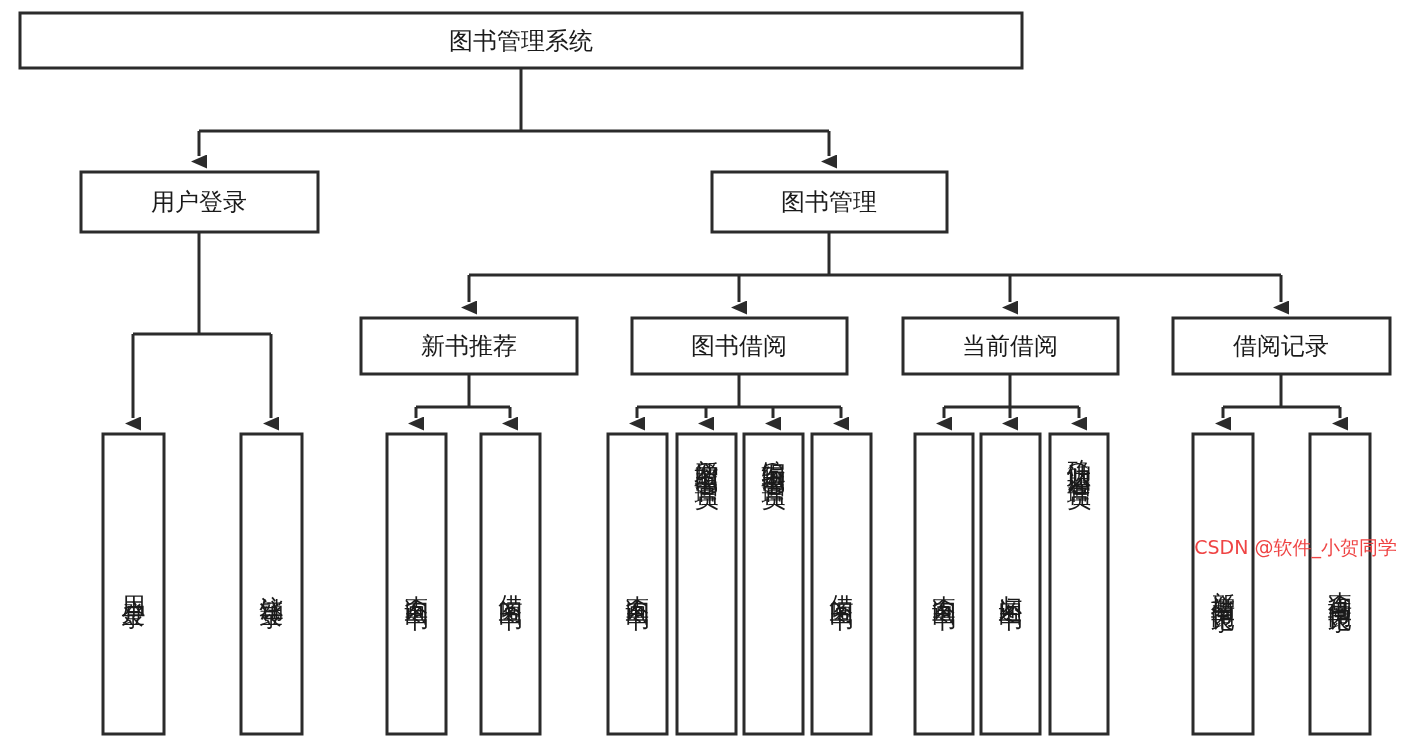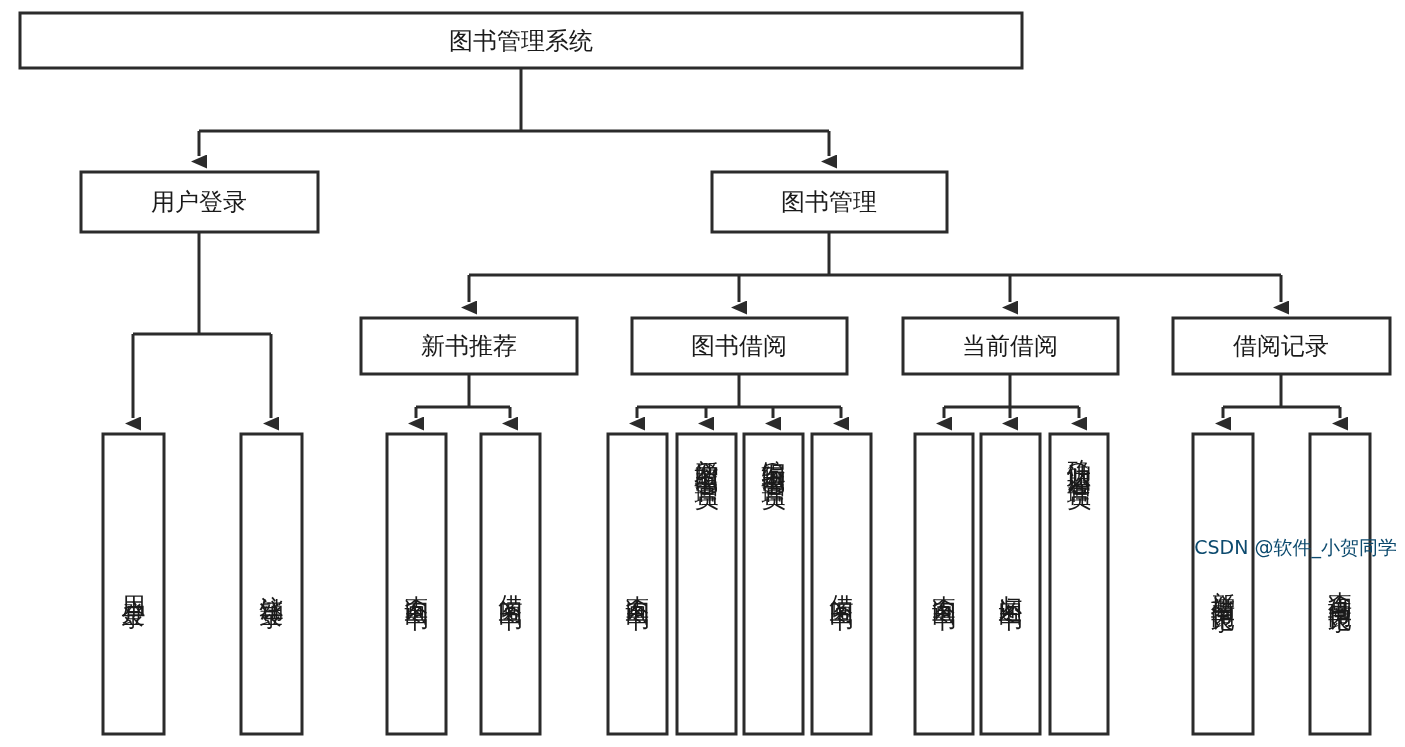--- a/index.html
+++ b/index.html
@@ -66,21 +66,21 @@
     color: #1a1a1a;
     white-space: nowrap;
     text-align: center;
   }
   .watermark {
     position: absolute;
     right: 8px;
     bottom: 6px;
     font-family: "DejaVu Sans", "Liberation Sans", sans-serif;
     font-size: 19px;
-    color: #0c4a6e;
+    color: #ef4444;
     white-space: nowrap;
     pointer-events: none;
   }
 </style>
 </head>
 <body>
 
 <div id="diagram-root">
 
   <svg id="flow" viewBox="0 0 1405 747">

